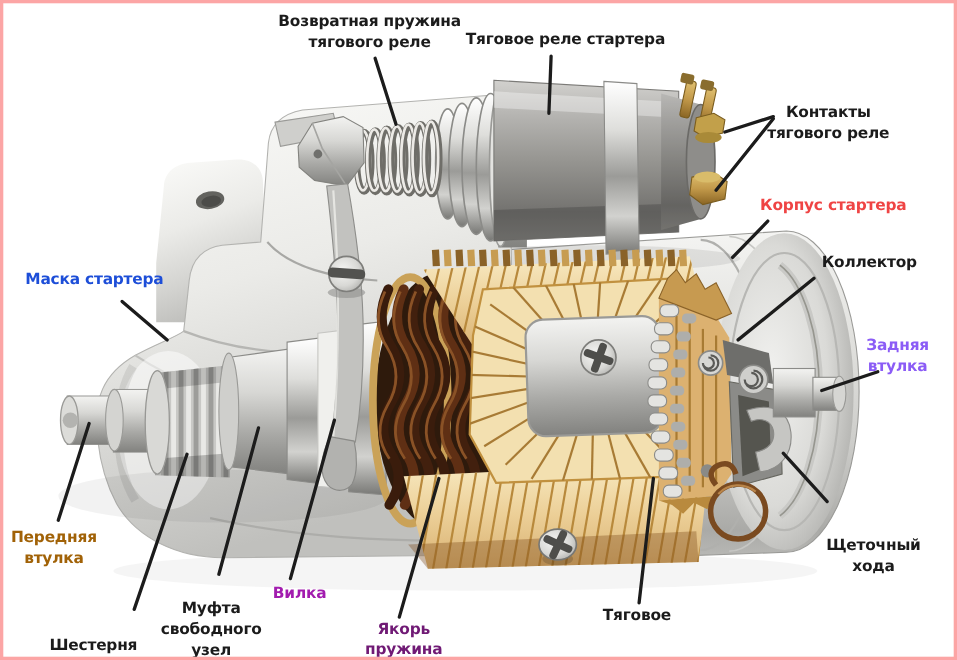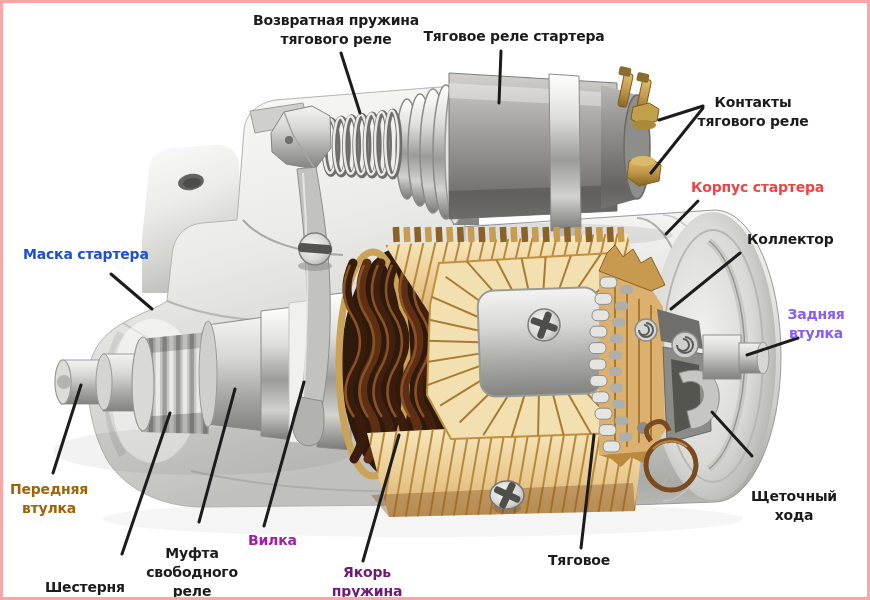--- a/index.html
+++ b/index.html
@@ -450,21 +450,21 @@
       <div class="part-label center" style="left: 46px; top: 477px; color: #a16207;">
         <div>Передняя</div>
         <div>втулка</div>
       </div>
       <div class="part-label" style="left: 42px; top: 551px; color: rgb(27, 27, 27); margin-top: 24px;">
         <div>Шестерня</div>
       </div>
       <div class="part-label center" style="left: 189px; top: 521px; color: rgb(27, 27, 27); margin-top: 20px;">
         <div>Муфта</div>
         <div>свободного</div>
-        <div>реле</div>
+        <div>узел</div>
       </div>
       <div class="part-label" style="left: 245px; top: 528px; color: #a21caf;">
         <div>Вилка</div>
       </div>
       <div class="part-label center" style="left: 364px; top: 560px; color: #701a75;">
         <div>Якорь</div>
         <div>пружина</div>
       </div>
       <div class="part-label" style="left: 545px; top: 548px; color: rgb(27, 27, 27);">
         <div>Тяговое</div>

